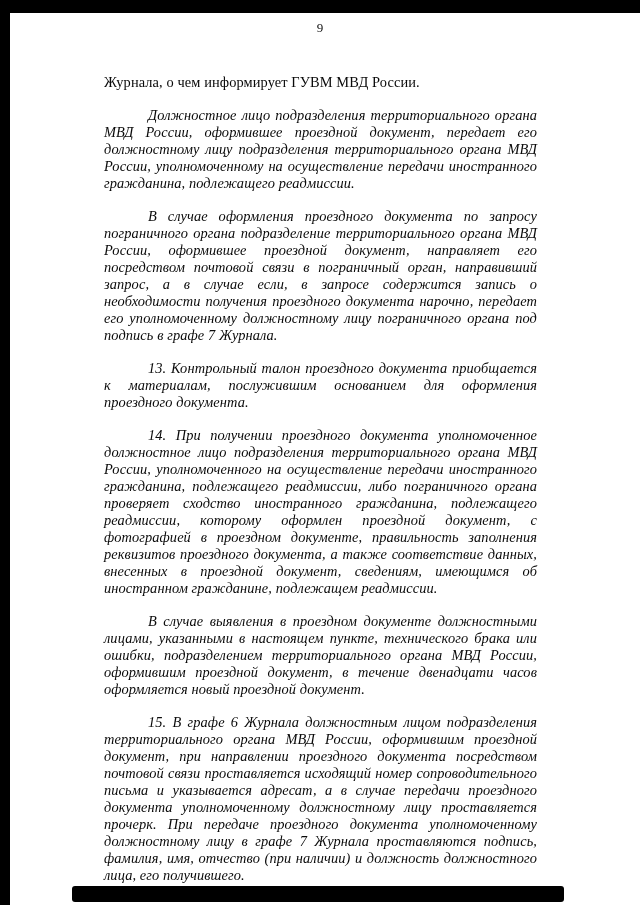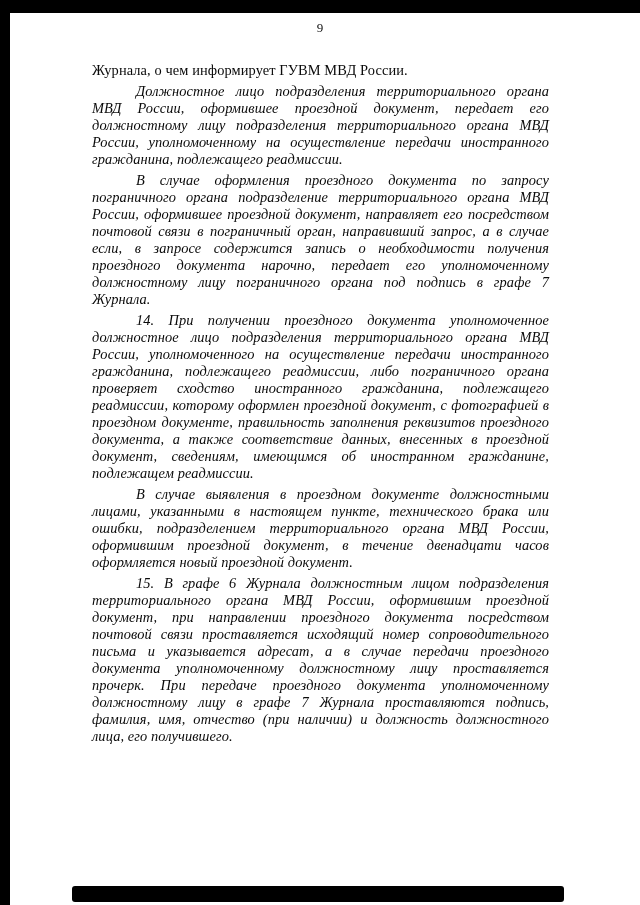--- a/index.html
+++ b/index.html
@@ -51,21 +51,21 @@
     position: absolute;
     top: 58px;
     left: 88px;
     width: 465px;
     font-size: 14.4px;
     line-height: 17px;
     text-align: justify;
     letter-spacing: 0.1px;
   }
   .para {
-    margin: 4px;
+    margin: 16px;
     padding: 0;
   }
   .para.indent {
     text-indent: 44px;
     font-style: italic;
   }
 </style>
 </head>
 <body>
 
@@ -74,18 +74,19 @@
   <div class="scan-bar-top"></div>
   <div class="scan-bar-left"></div>
   <div class="scan-bar-bottom"></div>
 
   <div class="page-number">9</div>
 
   <div class="text-block">
     <p class="para">Журнала, о чем информирует ГУВМ МВД России.</p>
     <p class="para indent">Должностное лицо подразделения территориального органа МВД России, оформившее проездной документ, передает его должностному лицу подразделения территориального органа МВД России, уполномоченному на осуществление передачи иностранного гражданина, подлежащего реадмиссии.</p>
     <p class="para indent">В случае оформления проездного документа по запросу пограничного органа подразделение территориального органа МВД России, оформившее проездной документ, направляет его посредством почтовой связи в пограничный орган, направивший запрос, а в случае если, в запросе содержится запись о необходимости получения проездного документа нарочно, передает его уполномоченному должностному лицу пограничного органа под подпись в графе 7 Журнала.</p>
+    <p class="para indent">13. Контрольный талон проездного документа приобщается к материалам, послужившим основанием для оформления проездного документа.</p>
     <p class="para indent">14. При получении проездного документа уполномоченное должностное лицо подразделения территориального органа МВД России, уполномоченного на осуществление передачи иностранного гражданина, подлежащего реадмиссии, либо пограничного органа проверяет сходство иностранного гражданина, подлежащего реадмиссии, которому оформлен проездной документ, с фотографией в проездном документе, правильность заполнения реквизитов проездного документа, а также соответствие данных, внесенных в проездной документ, сведениям, имеющимся об иностранном гражданине, подлежащем реадмиссии.</p>
     <p class="para indent">В случае выявления в проездном документе должностными лицами, указанными в настоящем пункте, технического брака или ошибки, подразделением территориального органа МВД России, оформившим проездной документ, в течение двенадцати часов оформляется новый проездной документ.</p>
     <p class="para indent">15. В графе 6 Журнала должностным лицом подразделения территориального органа МВД России, оформившим проездной документ, при направлении проездного документа посредством почтовой связи проставляется исходящий номер сопроводительного письма и указывается адресат, а в случае передачи проездного документа уполномоченному должностному лицу проставляется прочерк. При передаче проездного документа уполномоченному должностному лицу в графе 7 Журнала проставляются подпись, фамилия, имя, отчество (при наличии) и должность должностного лица, его получившего.</p>
   </div>
 
 </div>
 
 </body></html>

